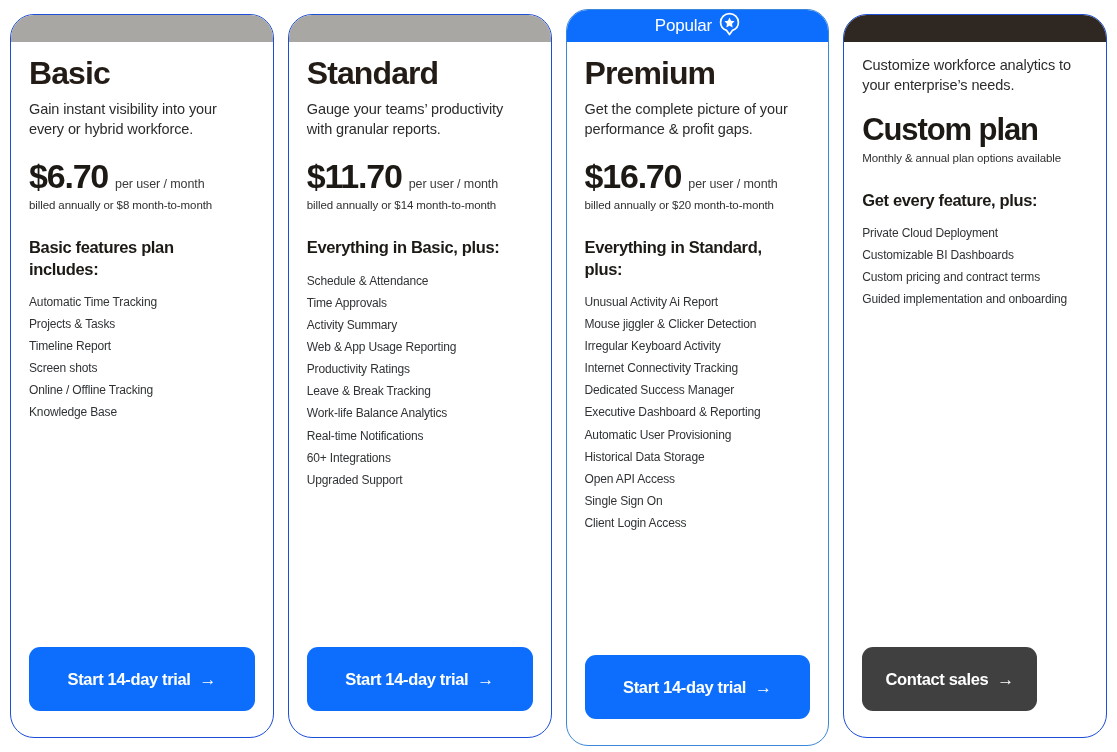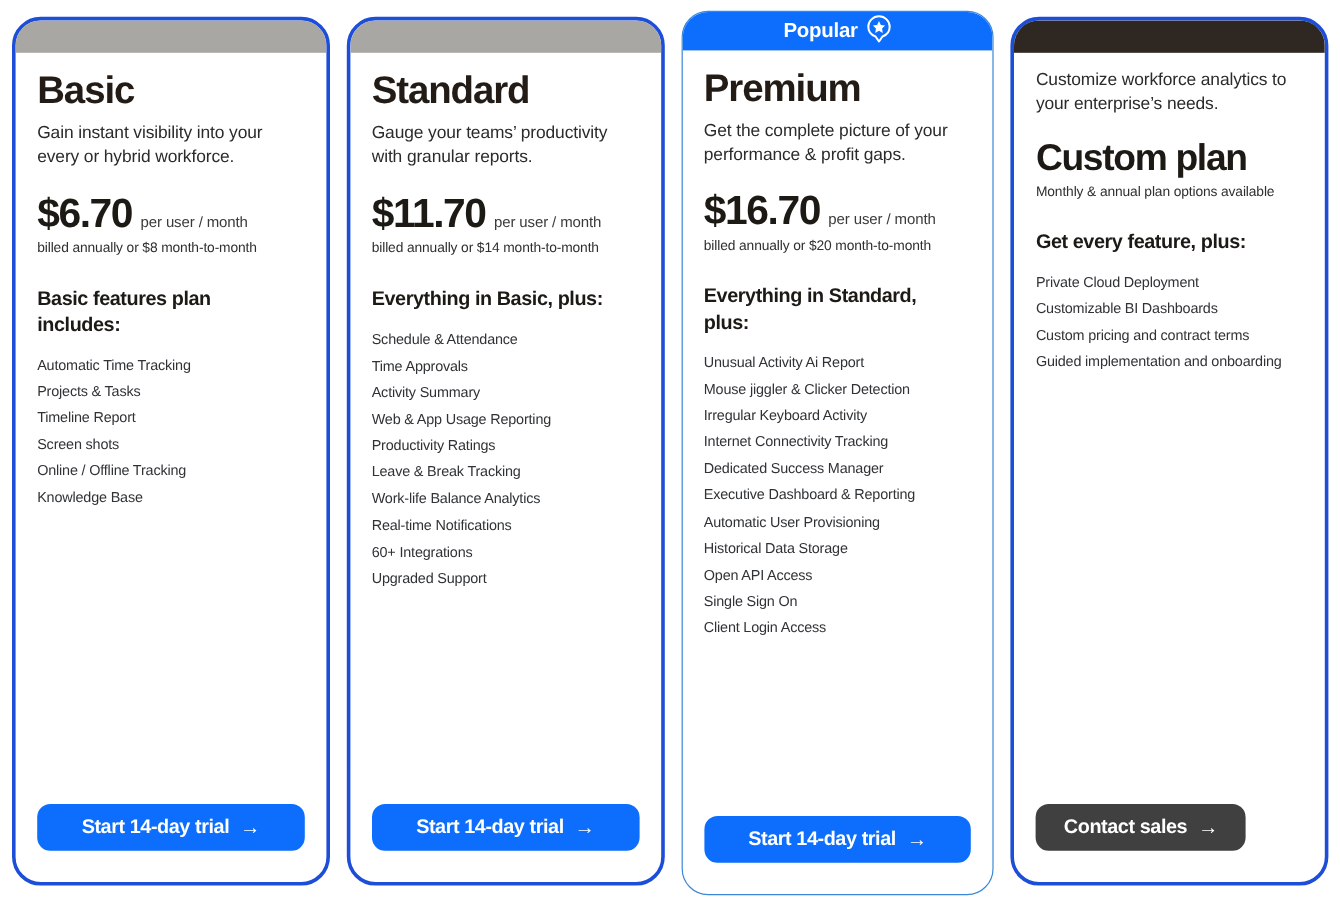--- a/index.html
+++ b/index.html
@@ -21,21 +21,21 @@
     padding: 14px 10px 16px 10px;
     gap: 14px;
   }
 
   
   .plan-card {
     position: relative;
     flex: 1 1 0;
     height: 724px;
     background: #ffffff;
-    border: 3px solid #1d4ed8;
+    border: 1px solid #1d4ed8;
     border-radius: 24px;
     display: flex;
     flex-direction: column;
     overflow: hidden;
   }
 
   .plan-card.is-featured {
     margin-top: -5px;
     height: 737px;
     border: 1.5px solid #3b88d8;
@@ -56,21 +56,21 @@
     height: 32px;
     display: flex;
     align-items: center;
     justify-content: center;
     gap: 7px;
   }
 
   .popular-label {
     color: #ffffff;
     font-size: 17px;
-    font-weight: 700;
+    font-weight: 400;
     letter-spacing: -0.2px;
     line-height: 1;
     padding-bottom: 1px;
   }
 
   .pin-icon { display: block; }
 
   
   .card-body {
     flex: 1 1 auto;
@@ -165,21 +165,21 @@
     padding: 0 18px 26px 18px;
     margin-top: auto;
   }
 
   .cta-button {
     display: inline-flex;
     align-items: center;
     justify-content: center;
     gap: 9px;
     width: 100%;
-    height: 39px;
+    height: 64px;
     border: none;
     border-radius: 11px;
     background: #0d6efd;
     color: #ffffff;
     font-family: "Liberation Sans", sans-serif;
     font-size: 16.5px;
     font-weight: 700;
     letter-spacing: -0.35px;
     cursor: pointer;
   }

